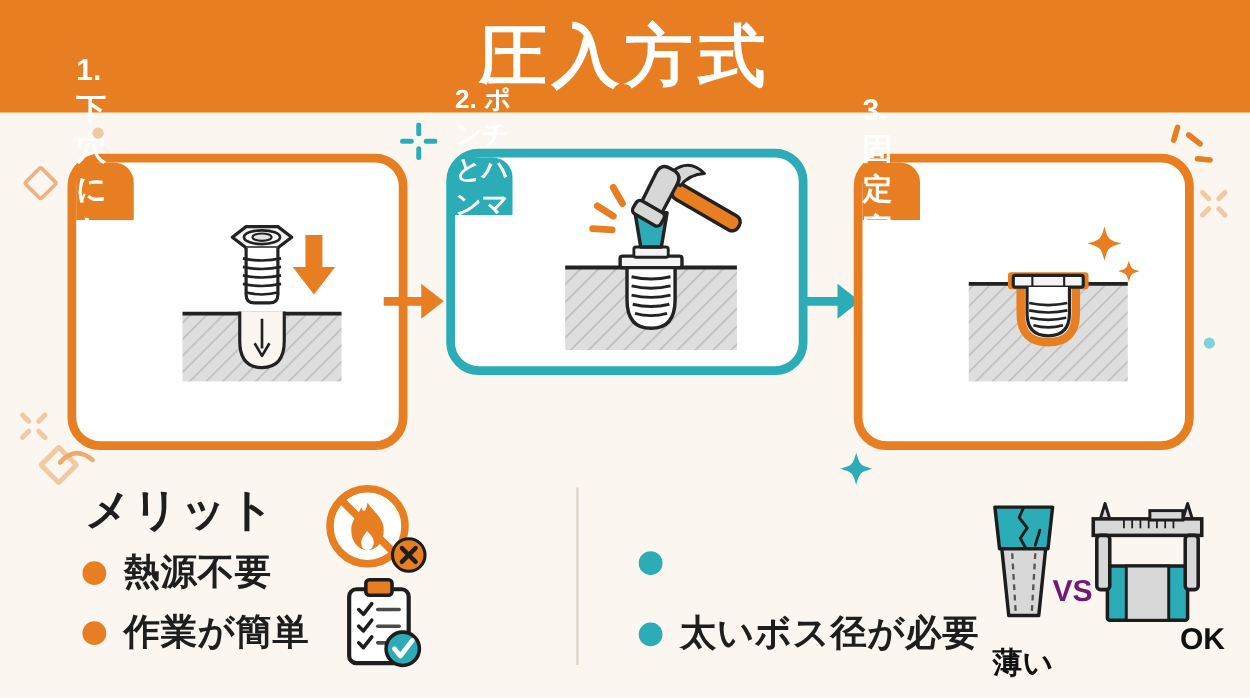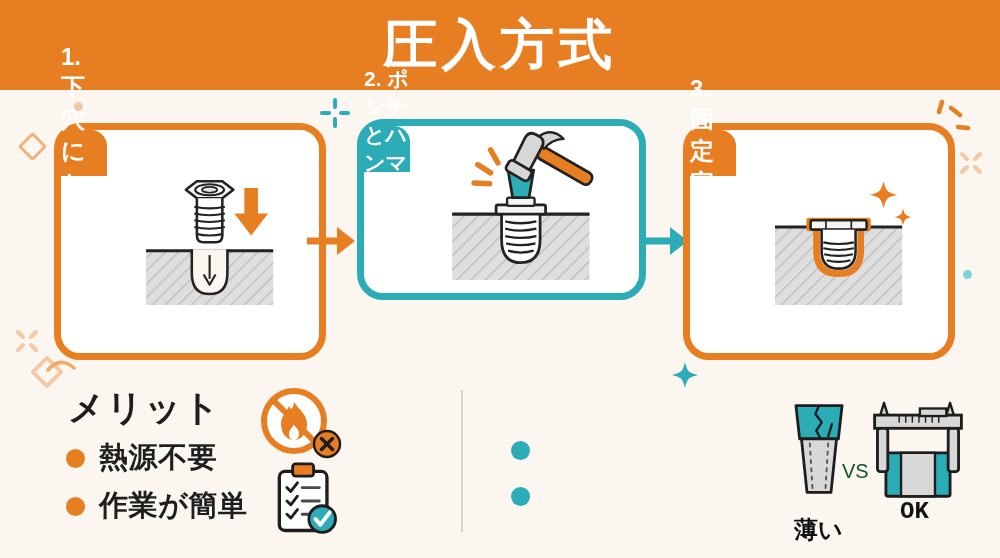--- a/index.html
+++ b/index.html
@@ -27,21 +27,21 @@
   .section-heading{position:absolute;font-size:36px;font-weight:900;color:#1E1E1E;letter-spacing:0.04em;}
   .bullet-row{position:absolute;display:flex;align-items:center;gap:14px;}
   .bullet-dot{width:19px;height:19px;border-radius:50%;flex:0 0 19px;}
   .bullet-dot--orange{background:#E87E22;}
   .bullet-dot--teal{background:#2BACB7;}
   .bullet-text{font-size:29px;font-weight:800;color:#1E1E1E;letter-spacing:0.02em;}
 
   .divider-v{position:absolute;left:461px;top:390px;width:2px;height:142px;background:#DCD5C6;}
 
   .cmp-label{position:absolute;font-size:24px;font-weight:800;color:#111;}
-  .vs-label{position:absolute;font-size:20px;font-weight:400;color:#14532d;}
+  .vs-label{position:absolute;font-size:24px;font-weight:700;color:#701a75;}
 </style>
 </head>
 <body>
 
 <div class="stage">
 
   <div class="banner">
     <div class="banner__title">圧入方式</div>
   </div>
 
@@ -193,20 +193,21 @@
   </svg>
 
   <div class="divider-v"></div>
 
 
   <div class="bullet-row" style="left:511px;top:441px;">
     <span class="bullet-dot bullet-dot--teal"></span>
   </div>
   <div class="bullet-row" style="left:511px;top:487px;">
     <span class="bullet-dot bullet-dot--teal"></span>
+    <span class="bullet-text">太いボス径が必要</span>
   </div>
 
   <svg class="abs" style="left:788px;top:402px;" width="62" height="96" viewBox="0 0 66 104">
     <polygon points="8,4 58,4 54,40 12,40" fill="#2BACB7" stroke="#1d1d1d" stroke-width="3" stroke-linejoin="round"></polygon>
     <polyline points="33,4 29,13 36,22 30,31 35,40" fill="none" stroke="#1d1d1d" stroke-width="2.5" stroke-linejoin="round"></polyline>
     <line x1="47" y1="24" x2="43" y2="37" stroke="#1d1d1d" stroke-width="2.5" stroke-linecap="round"></line>
     <polygon points="14,40 52,40 46,98 20,98" fill="#D8D8D8" stroke="#1d1d1d" stroke-width="3" stroke-linejoin="round"></polygon>
     <line x1="23" y1="44" x2="26" y2="95" stroke="#555" stroke-width="2" stroke-dasharray="5 4"></line>
     <line x1="43" y1="44" x2="40" y2="95" stroke="#555" stroke-width="2" stroke-dasharray="5 4"></line>
   </svg>
@@ -226,21 +227,21 @@
     <line x1="28" y1="17" x2="28" y2="24" stroke="#1d1d1d" stroke-width="1.5"></line>
     <line x1="35" y1="17" x2="35" y2="24" stroke="#1d1d1d" stroke-width="1.5"></line>
     <line x1="42" y1="17" x2="42" y2="24" stroke="#1d1d1d" stroke-width="1.5"></line>
     <line x1="49" y1="17" x2="49" y2="24" stroke="#1d1d1d" stroke-width="1.5"></line>
     <line x1="56" y1="17" x2="56" y2="24" stroke="#1d1d1d" stroke-width="1.5"></line>
     <line x1="63" y1="17" x2="63" y2="24" stroke="#1d1d1d" stroke-width="1.5"></line>
     <line x1="70" y1="17" x2="70" y2="24" stroke="#1d1d1d" stroke-width="1.5"></line>
     <rect x="5" y="30" width="11" height="46" rx="3" fill="#D8D8D8" stroke="#1d1d1d" stroke-width="3"></rect>
     <rect x="80" y="30" width="11" height="46" rx="3" fill="#D8D8D8" stroke="#1d1d1d" stroke-width="3"></rect>
   </svg>
-  <div class="cmp-label" style="left:900px;top:498px;font-family:Liberation Mono, monospace;">OK</div>
+  <div class="cmp-label" style="left:944px;top:498px;">OK</div>
 
   <svg class="abs" style="left:320px;top:98px;" width="30" height="30">
     <g stroke="#2BACB7" stroke-width="4" stroke-linecap="round">
       <line x1="15" y1="2" x2="15" y2="9"></line>
         <line x1="15" y1="21" x2="15" y2="28"></line>
       <line x1="2" y1="15" x2="9" y2="15"></line>
         <line x1="21" y1="15" x2="28" y2="15"></line>
     </g>
   </svg>
   <div class="abs" style="left:74px;top:102px;width:9px;height:9px;border-radius:50%;background:#F0C9A6;"></div>

